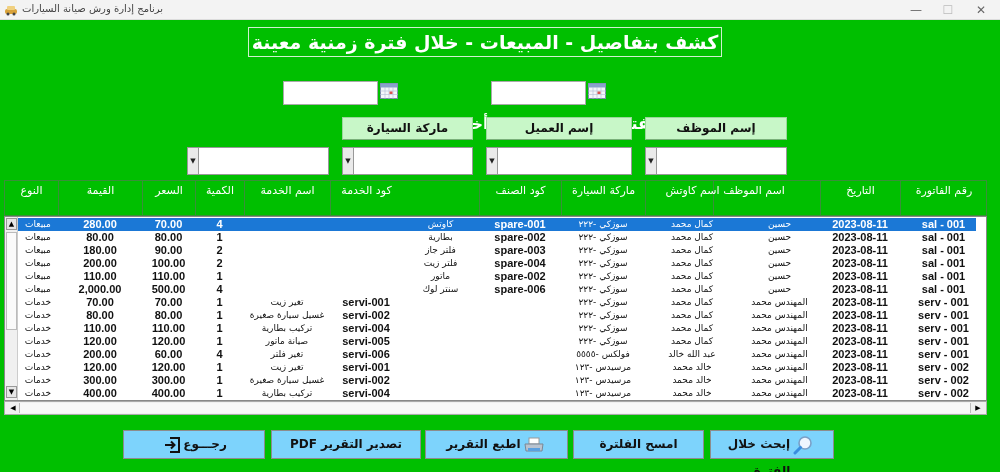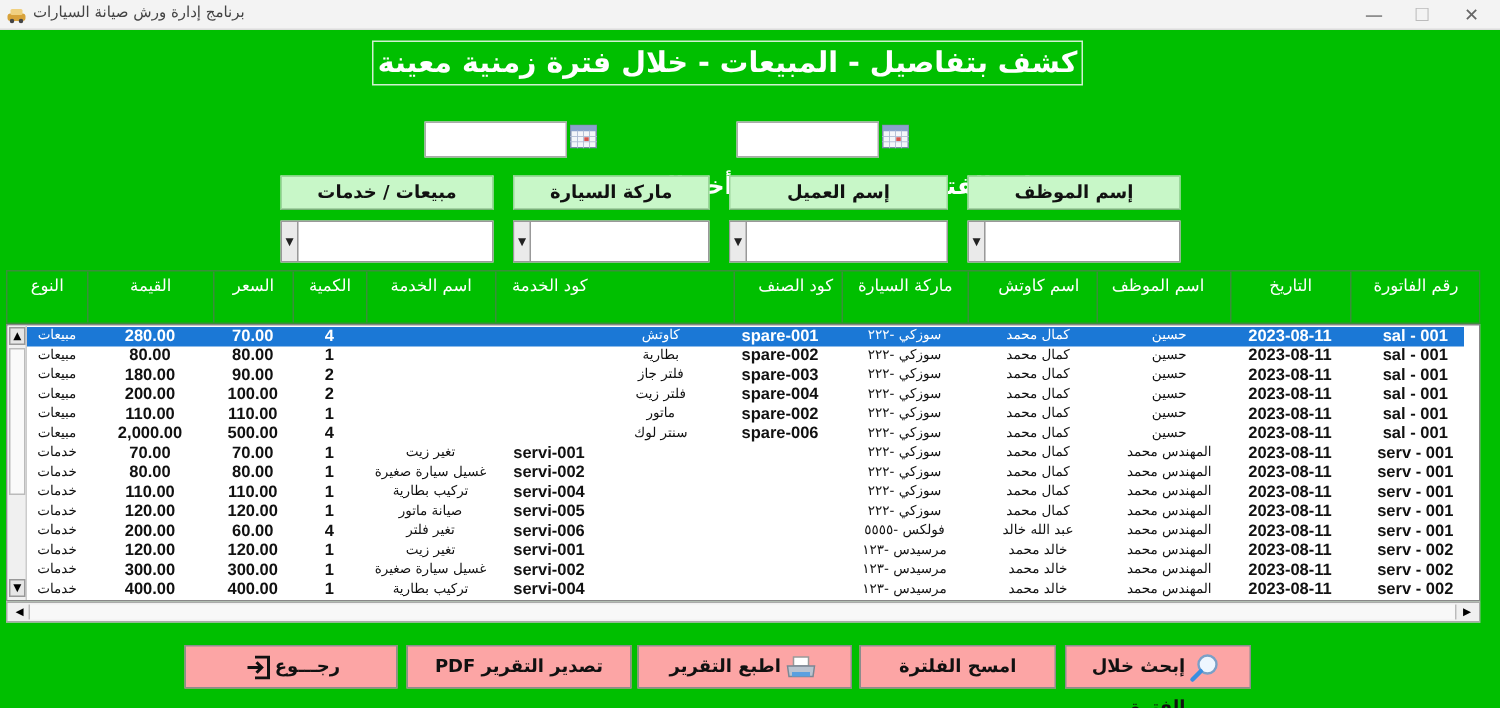--- a/index.html
+++ b/index.html
@@ -28,21 +28,21 @@
   .row .cell.ar { direction: rtl; font-size: 9px; }
   .vscroll { position: absolute; left: 0; top: 0; width: 13px; height: 183px; background: #f0f0f0; border-right: 1px solid #ccc; }
   .vscroll .up, .vscroll .down { position: absolute; left: 1px; width: 11px; height: 12px; background: #e6e6e6; border: 1px solid #999; font-size: 7px; text-align: center; line-height: 10px; cursor: pointer; }
   .vscroll .up { top: 1px; } .vscroll .down { top: 169px; }
   .vscroll .thumb { position: absolute; left: 1px; top: 15px; width: 11px; height: 98px; background: #fafafa; border: 1px solid #bbb; cursor: pointer; }
   .hscroll { position: absolute; left: 0; top: 221px; width: 983px; height: 14px; background: #f0f0f0; border: 1px solid #aaa; }
   .hscroll .left, .hscroll .right { position: absolute; top: 0; width: 12px; height: 12px; font-size: 7px; text-align: center; line-height: 12px; cursor: pointer; }
   .hscroll .left { left: 2px; } .hscroll .right { right: 2px; }
   .hscroll .thumb { position: absolute; left: 14px; top: 1px; width: 952px; height: 10px; background: #f8f8f8; border-left: 1px solid #bbb; border-right: 1px solid #bbb; cursor: pointer; }
   .rightbar { position: absolute; left: 987px; top: 180px; width: 13px; height: 235px; background: #00bf00; }
-  .btn { position: absolute; top: 430px; height: 29px; background: #fca5a5; border: 1px solid #8c8c8c; font-size: 12px; font-weight: bold; color: #111; text-align: center; line-height: 27px; direction: rtl; cursor: pointer; }
+  .btn { position: absolute; top: 430px; height: 29px; background: #7dd3fc; border: 1px solid #8c8c8c; font-size: 12px; font-weight: bold; color: #111; text-align: center; line-height: 27px; direction: rtl; cursor: pointer; }
   .btn .ico { display: inline-block; vertical-align: middle; margin: 0 3px; }
 </style>
 </head>
 <body>
 
 <div class="window">
 
   <div class="titlebar">
     <svg class="app-icon" viewBox="0 0 14 13">
       <rect x="1" y="6" width="12" height="5" rx="2" fill="#d8a23a"></rect>
@@ -84,21 +84,20 @@
         <line x1="9" y1="4" x2="9" y2="16"></line>
         <line x1="13" y1="4" x2="13" y2="16"></line>
       </g>
     <rect x="9.5" y="8.5" width="3" height="2.5" fill="#d9534f"></rect>
   </svg>
   <div class="date-input" style="left:283px; top:81px; width:95px;"></div>
 
   <div class="filter-hdr" style="left:645px; width:142px;">إسم الموظف</div>
   <div class="filter-hdr" style="left:486px; width:146px;">إسم العميل</div>
   <div class="filter-hdr" style="left:342px; width:131px;">ماركة السيارة</div>
-  <div class="filter-hdr" style="left:187px; width:142px;">مبيعات / خدمات</div>
 
   <div class="combo" style="left:645px; width:142px;">
     <span class="drop">▼</span>
     <span></span>
   </div>
   <div class="combo" style="left:486px; width:146px;">
     <span class="drop">▼</span>
     <span></span>
   </div>
   <div class="combo" style="left:342px; width:131px;">
@@ -107,24 +106,24 @@
   </div>
   <div class="combo" style="left:187px; width:142px;">
     <span class="drop">▼</span>
     <span></span>
   </div>
 
   <div class="grid">
     <div class="grid-header">
       <div class="col" style="left:895px; width:87px;">رقم الفاتورة</div>
       <div class="col" style="left:815px; width:80px;">التاريخ</div>
-      <div class="col" style="left:726px; width:81px;">اسم الموظف</div>
+      <div class="col" style="left:708px; width:81px;">اسم الموظف</div>
       <div class="col" style="left:640px; width:94px;">اسم كاوتش</div>
       <div class="col" style="left:556px; width:84px;">ماركة السيارة</div>
-      <div class="col" style="left:484px; width:82px;">كود الصنف</div>
+      <div class="col" style="left:474px; width:82px;">كود الصنف</div>
       <div class="col" style="left:397px; width:77px;margin-top:44px;">اسم الصنف</div>
       <div class="col" style="left:325px; width:72px;">كود الخدمة</div>
       <div class="col" style="left:239px; width:86px;">اسم الخدمة</div>
       <div class="col" style="left:190px; width:49px;">الكمية</div>
       <div class="col" style="left:137px; width:53px;">السعر</div>
       <div class="col" style="left:53px; width:84px;text-align:center;">القيمة</div>
       <div class="col" style="left:0px; width:53px; border-left:none;">النوع</div>
     </div>
 
     <div class="grid-body" id="grid-body">

